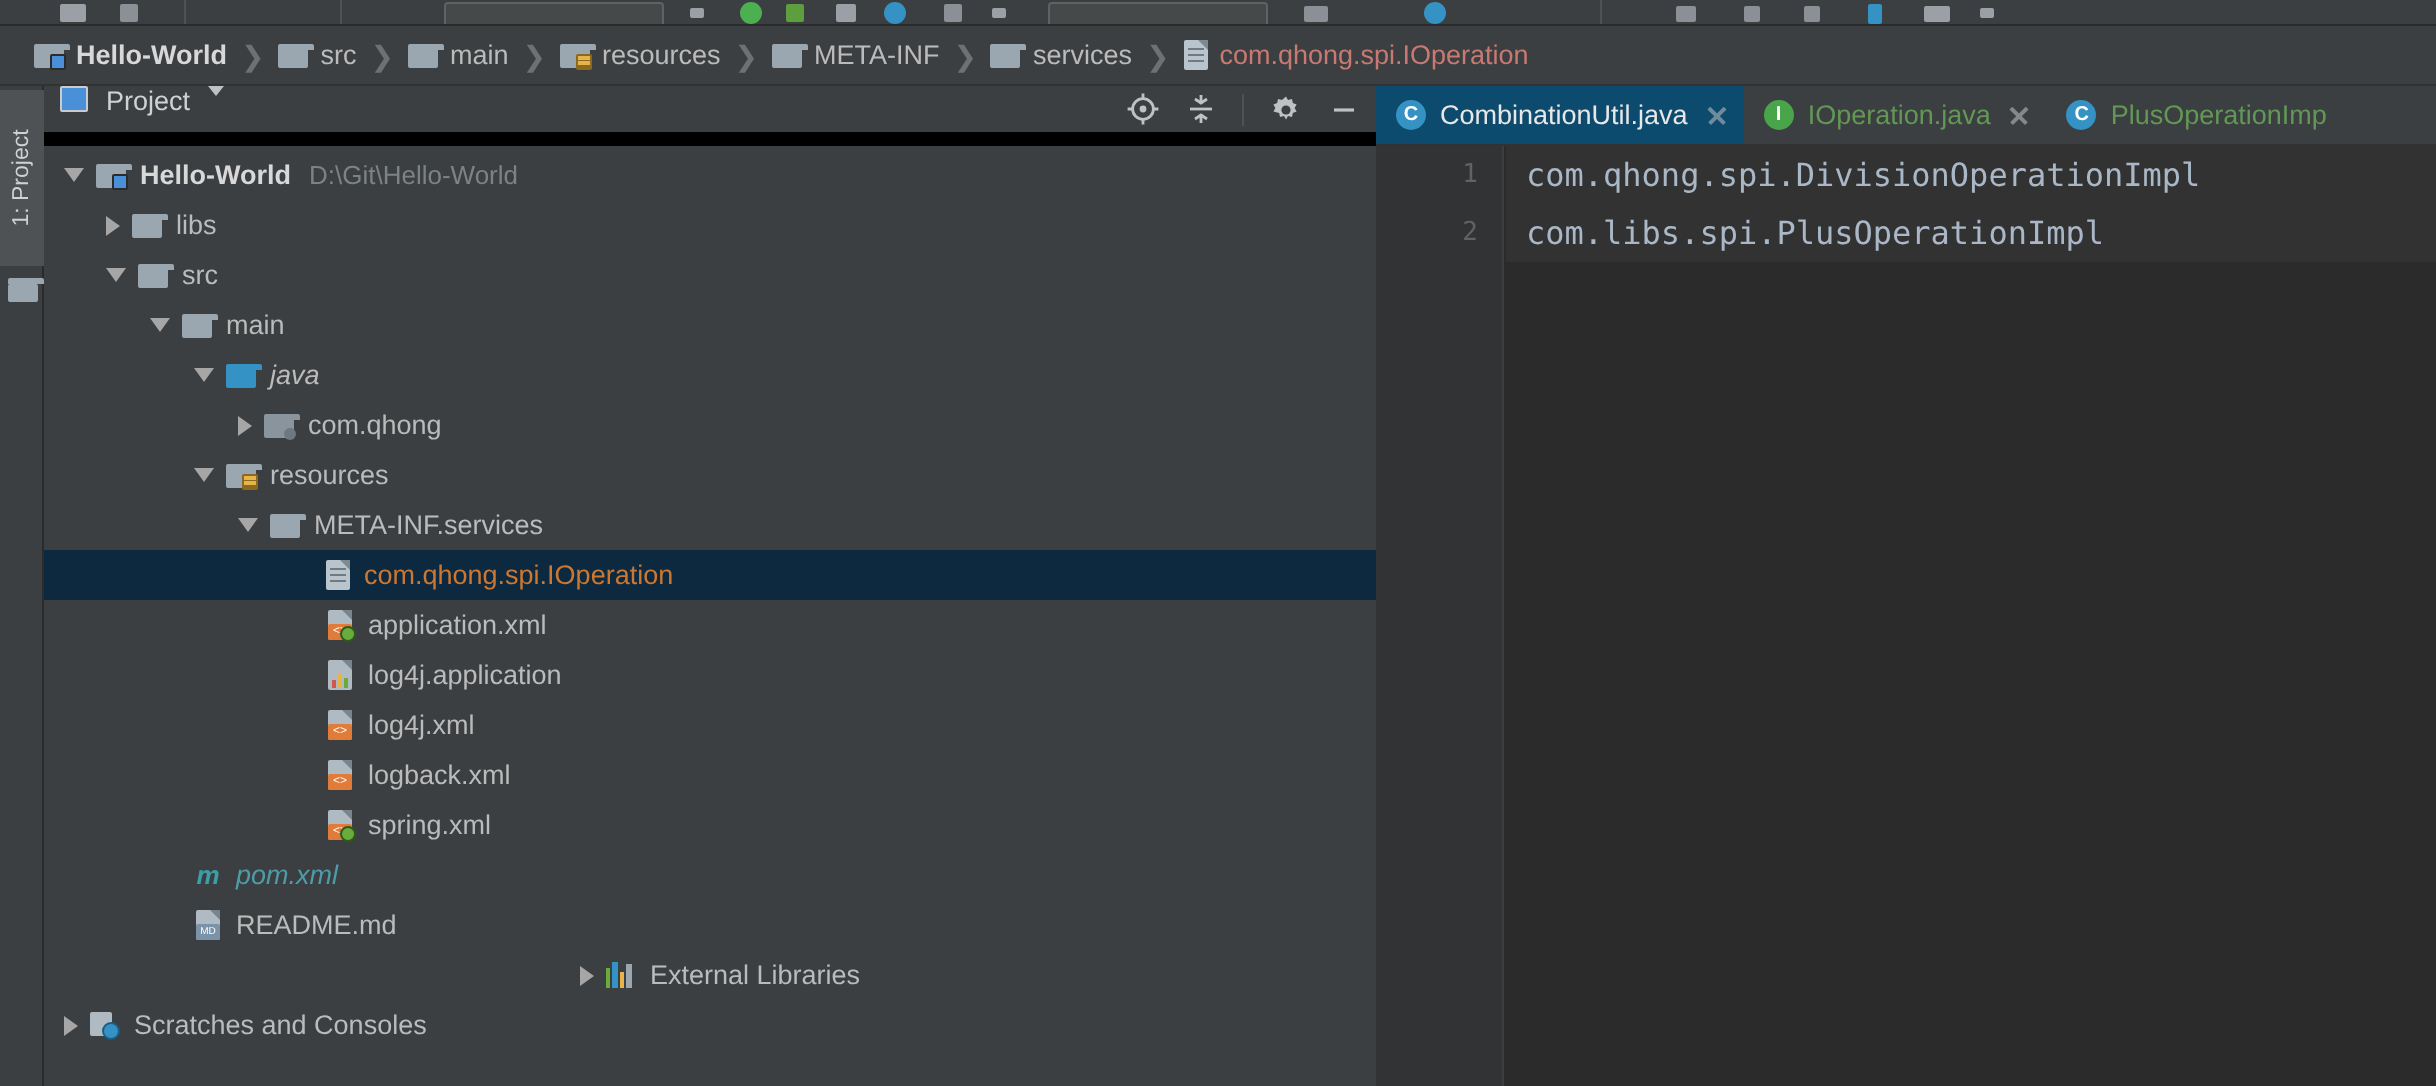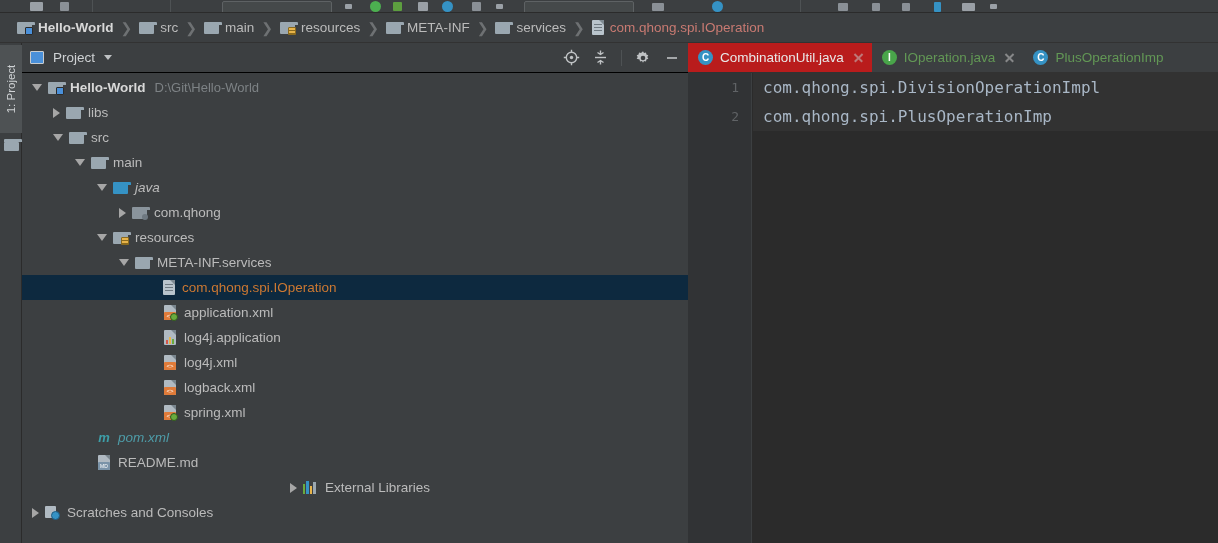--- a/index.html
+++ b/index.html
@@ -93,22 +93,22 @@
   }
   .rail-folder { position: absolute; left: 4px; top: 96px; }
 
   
   .panel {
     position: absolute; left: 22px; top: 43px; width: 666px; height: 500px;
     background: #3c3f41;
   }
   .panel-header {
     position: absolute; left: 0; top: 0; width: 666px; height: 30px;
-    display: flex; align-items: center; padding: 0 8px;
-    border-bottom: 1px solid #000000;
+    display: flex; padding: 0 8px;
+    border-bottom: 7px solid #000000;
   }
   .ph-icon {
     width: 14px; height: 13px; background: #4a90d9;
     border: 1px solid #c9ccce; border-radius: 1px; flex: none;
   }
   .ph-title { margin-left: 9px; font-size: 13.5px; color: #cfd2d4; }
   .ph-caret {
     margin-left: 9px; width: 0; height: 0;
     border-left: 4.5px solid transparent; border-right: 4.5px solid transparent;
     border-top: 5px solid #bfc2c4;
@@ -200,21 +200,21 @@
   }
   .tabs {
     position: absolute; left: 0; top: 0; width: 530px; height: 30px;
     background: #3c3f41; display: flex; align-items: center;
     border-bottom: 1px solid #323232; overflow: hidden;
   }
   .tab {
     display: flex; align-items: center; height: 30px;
     padding: 0 8px 0 10px; font-size: 13.5px; white-space: nowrap;
   }
-  .tab.active { background: #b91c1c; color: #e8e8e8; }
+  .tab.active { background: #0c4a6e; color: #e8e8e8; }
   .tab .tab-label { margin-left: 7px; }
   .tab.green .tab-label { color: #629755; }
   .tab .close {
     margin-left: 9px; width: 11px; height: 11px; position: relative;
     opacity: .55;
   }
   .tab .close::before, .tab .close::after {
     content: ""; position: absolute; left: 0; top: 5px;
     width: 11px; height: 1.5px; background: #c3c3c3;
   }
@@ -585,18 +585,18 @@
 
     </div>
 
     <div class="code-area">
       <div class="gutter">
         <div class="ln">1</div>
         <div class="ln">2</div>
       </div>
       <div class="code-lines">
         <div class="cline hl">com.qhong.spi.DivisionOperationImpl</div>
-        <div class="cline hl">com.qhong.spi.PlusOperationImp</div>
+        <div class="cline hl">com.libs.spi.PlusOperationImpl</div>
       </div>
     </div>
   </div>
 
 </div>
 
 </body></html>

